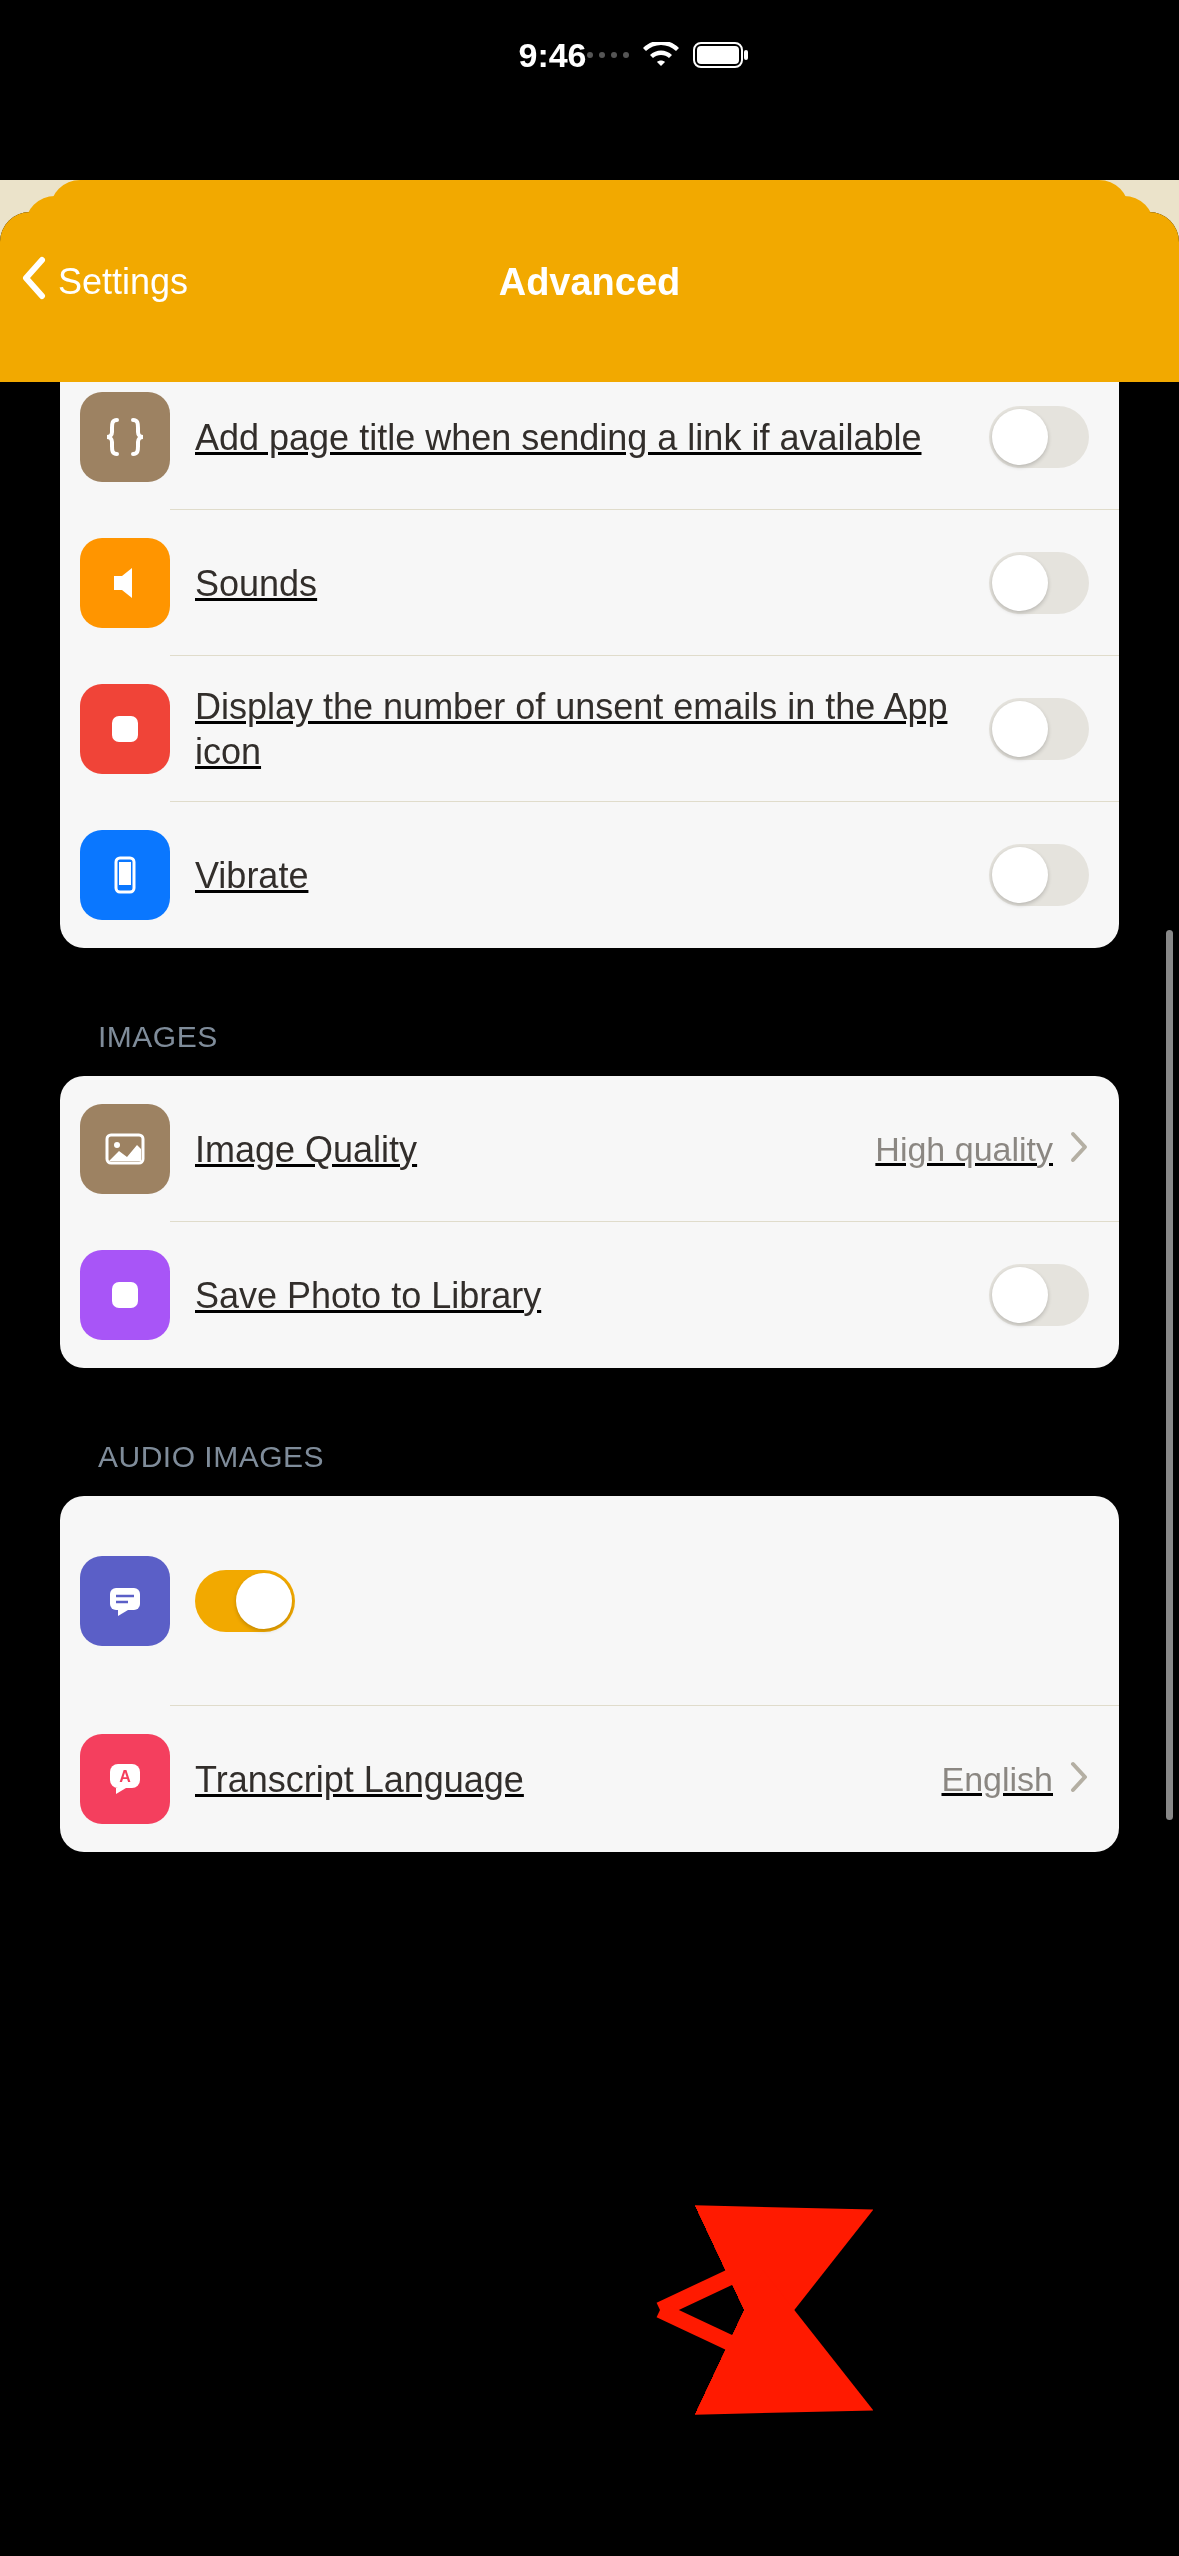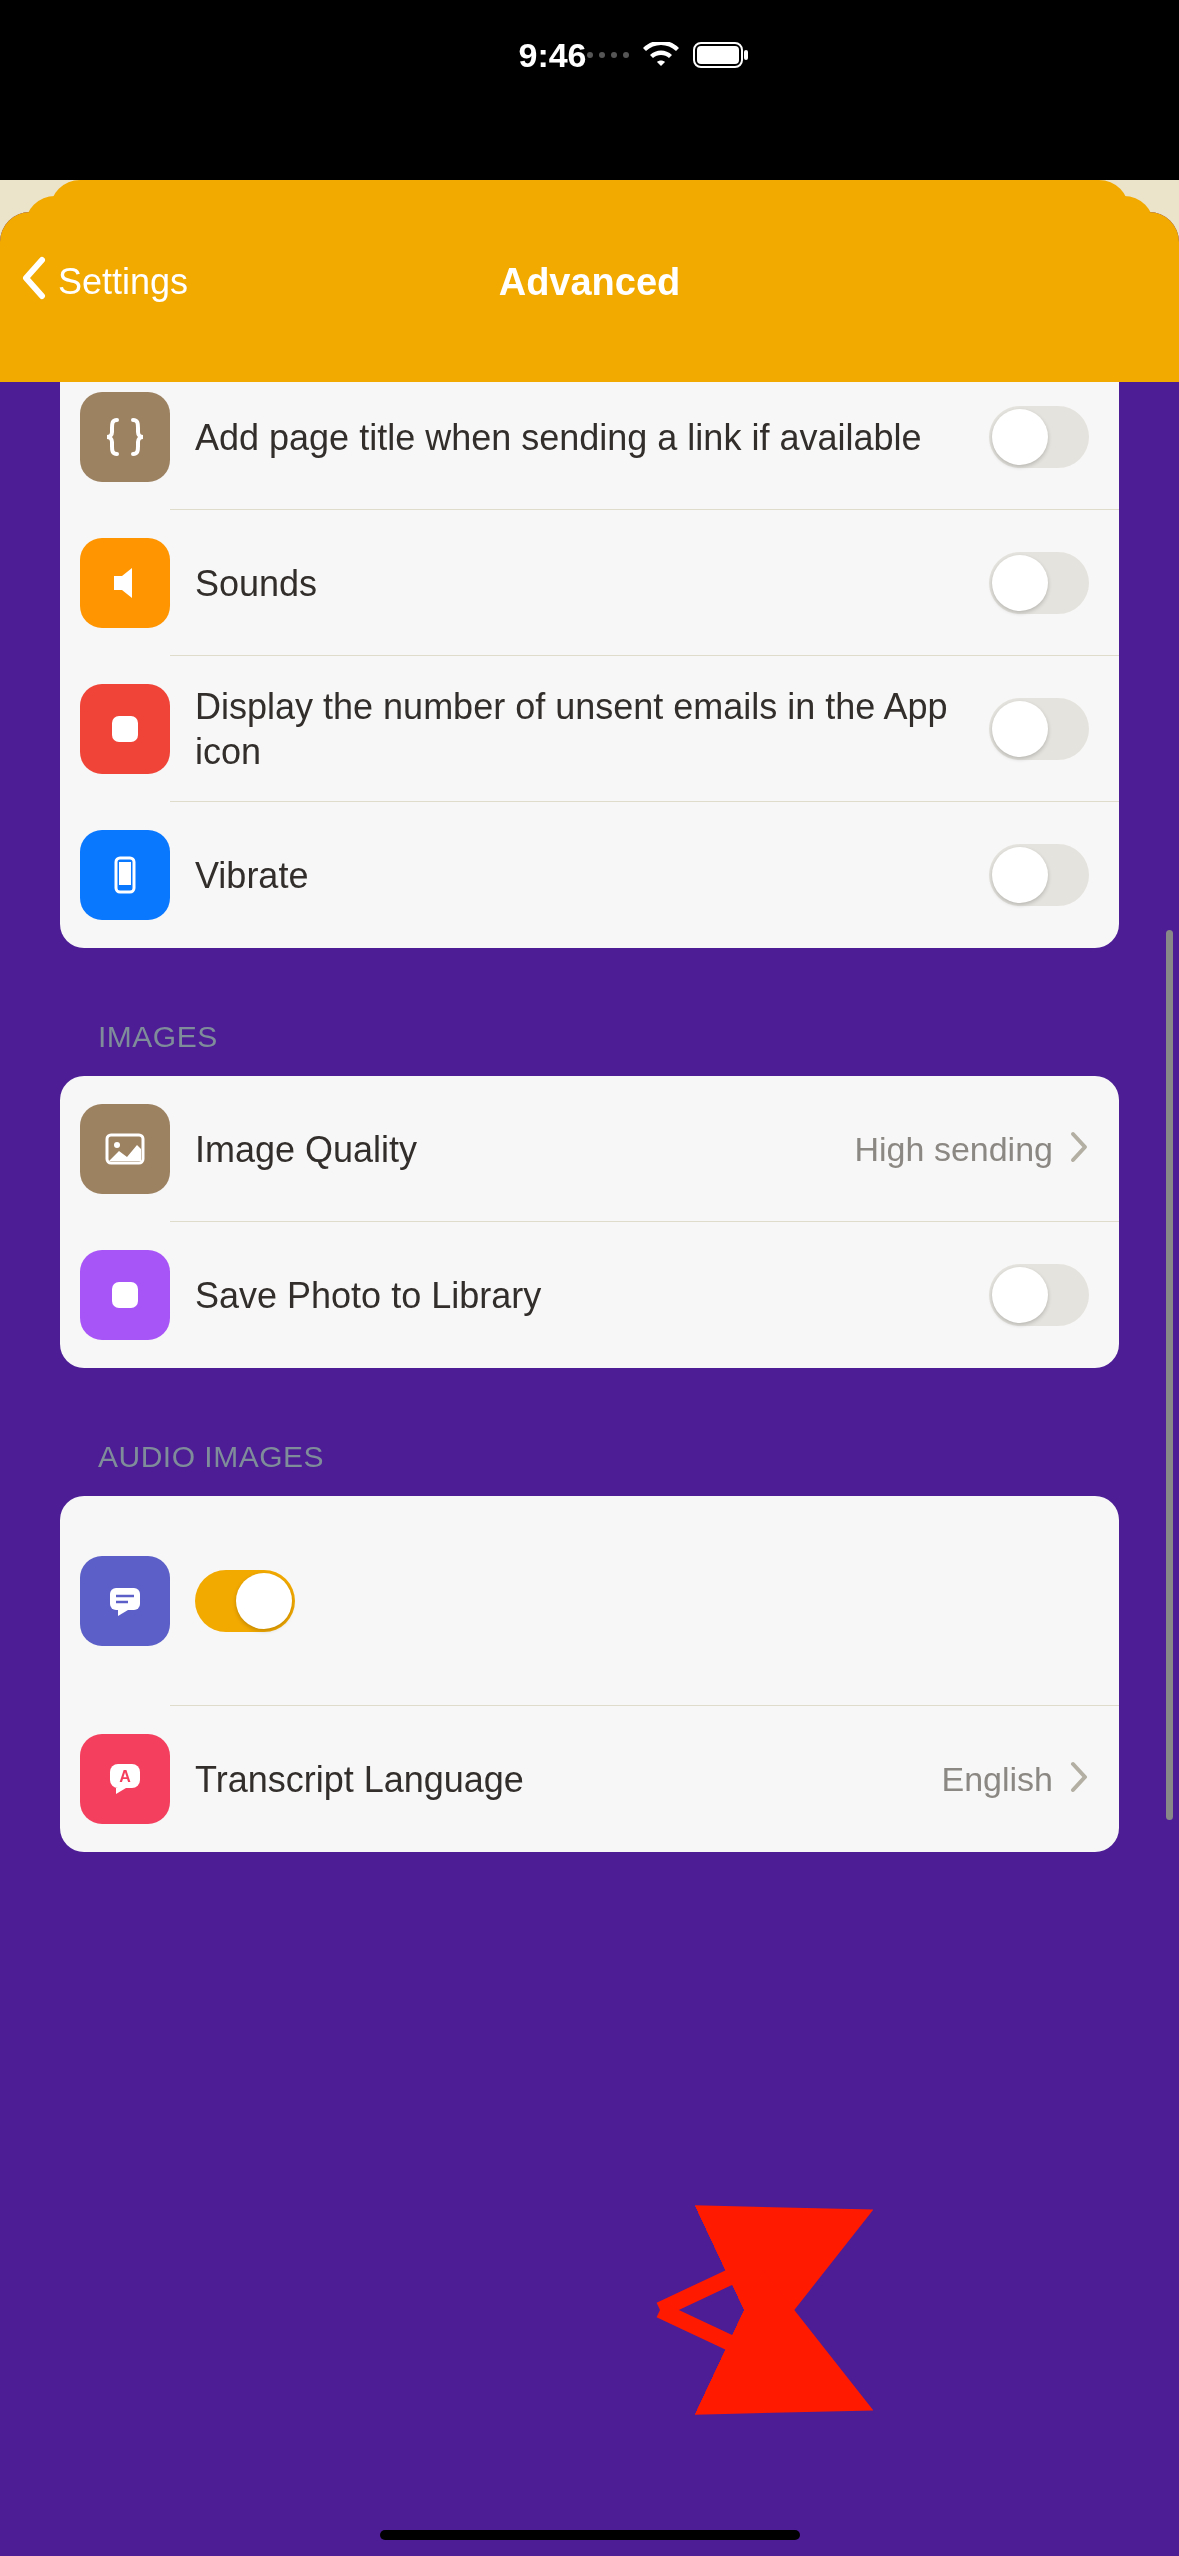--- a/index.html
+++ b/index.html
@@ -77,23 +77,24 @@
       background: #f2a900;
       border-radius: 30px 30px 0 0;
     }
     
     .main-sheet {
       position: absolute;
       top: 32px;
       left: 0;
       right: 0;
       bottom: 0;
-      background: #4c1d95;
+      background: #000000;
       border-radius: 30px 30px 0 0;
       overflow: hidden;
+      text-decoration: underline;
     }
     
     .nav-bar {
       height: 170px;
       background: #f2a900;
       display: flex;
       align-items: center;
       position: relative;
       padding-bottom: 30px;
     }
@@ -379,21 +380,21 @@
           <div class="icon-box" style="background:#9d8262">
             <svg width="52" height="52" viewBox="0 0 52 52">
                 <rect x="8" y="12" width="36" height="28" rx="4" fill="none" stroke="#fff" stroke-width="3"></rect>
                 <circle cx="18" cy="22" r="3" fill="#fff"></circle>
                 <path d="M10 38 L20 28 L28 34 L38 22 L42 26 L42 38 Z" fill="#fff"></path>
               </svg>
           </div>
           <div class="row-text">
             <div class="row-title">Image Quality</div>
           </div>
-          <div class="row-value">High sending</div>
+          <div class="row-value">High quality</div>
           <div class="chevron-right">
             <svg width="20" height="34" viewBox="0 0 20 34">
                 <path d="M4 4 L16 17 L4 30" stroke="#b4afa3" stroke-width="4" fill="none" stroke-linecap="round" stroke-linejoin="round"></path>
               </svg>
           </div>
           <div class="row-divider"></div>
         </div>
 
         <div class="row">
           <div class="icon-box" style="background:#a855f7">

